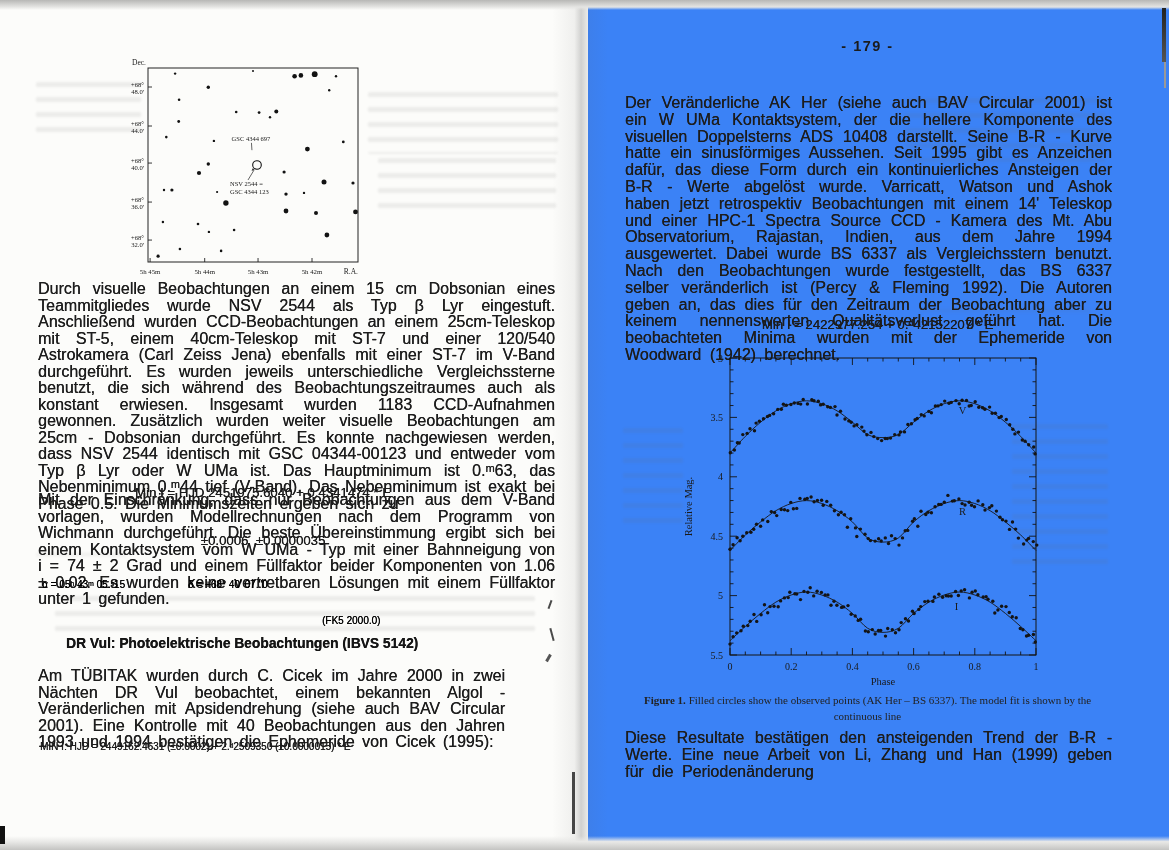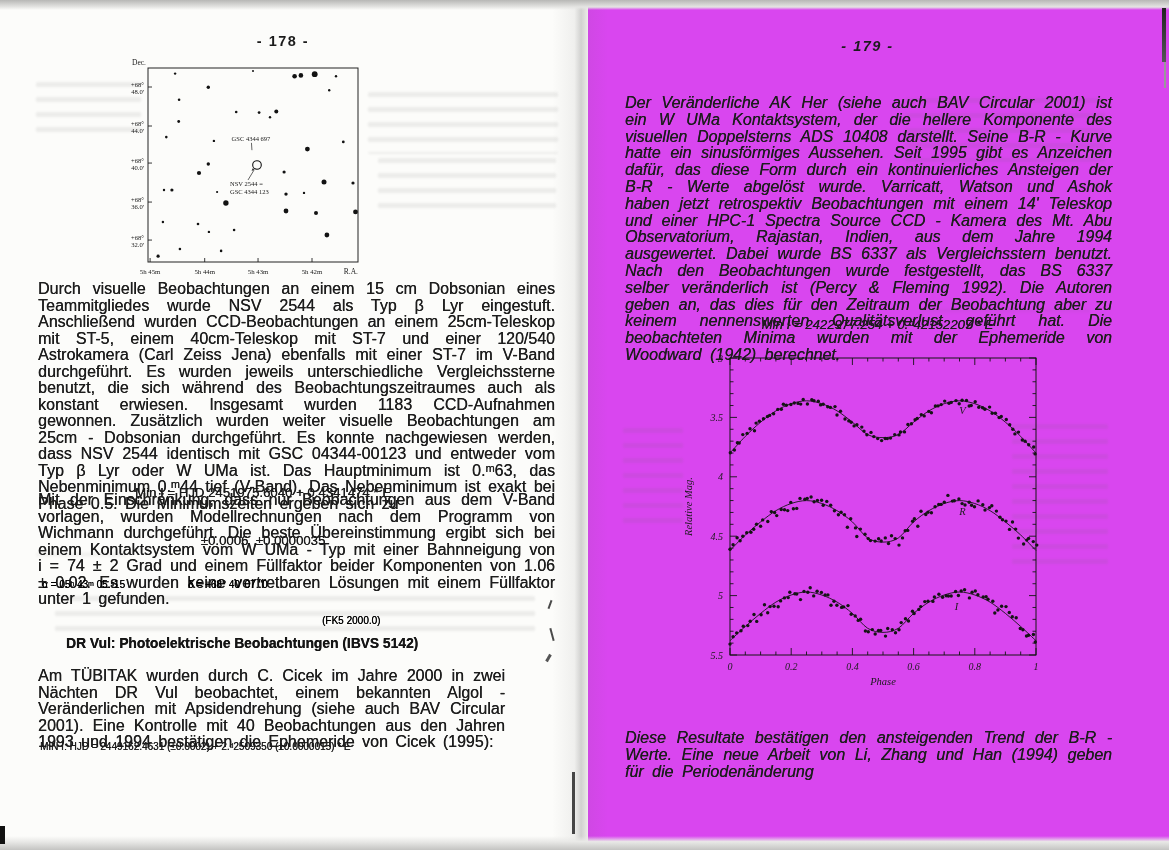--- a/index.html
+++ b/index.html
@@ -1,21 +1,21 @@
 <!DOCTYPE html>
 <html><head>
 <meta charset="utf-8">
 <style>
   * { margin:0; padding:0; box-sizing:border-box; }
   html,body { background:#6f6f6f; }
   body { font-family:"Liberation Sans","DejaVu Sans",sans-serif; }
   .scan { position:relative; width:1169px; height:850px; background:#fbfbf8; overflow:hidden; }
   .page { position:absolute; top:0; height:850px; }
   .page-left  { left:0;   width:583px; background:#fcfcfa; }
-  .page-right { left:588px; width:581px; background:#d946ef;font-style:italic; }
+  .page-right { left:588px; width:581px; background:#3b82f6; }
 
   .pagenum { position:absolute; text-align:center; font-size:14.5px; letter-spacing:1.5px;
              color:#1b1b1b; font-weight:bold; }
   .body-text { position:absolute; text-align:justify; font-size:16px; line-height:16.5px;
                color:#1d1d1d; word-spacing:3px; text-shadow:0.25px 0 0 currentColor; }
   .heading { position:absolute; font-weight:bold; font-size:13.8px; color:#151515;
              text-shadow:0.25px 0 0 currentColor; }
   .formula { position:absolute; text-align:center; font-size:13.2px; color:#1c1c1c;
              white-space:pre; text-shadow:0.25px 0 0 currentColor; line-height:16px; }
   .formula-left { position:absolute; font-size:10px; color:#1c1c1c; white-space:pre;
@@ -47,21 +47,20 @@
 <div class="scan">
 
   <div class="page page-left">
 
     <div class="ghost" style="left:36px;top:82px;width:105px;height:52px;"></div>
     <div class="ghost" style="left:368px;top:92px;width:190px;height:62px;"></div>
     <div class="ghost" style="left:378px;top:158px;width:178px;height:58px;"></div>
     <div class="ghost" style="left:55px;top:596px;width:480px;height:36px;"></div>
     <div class="ghost" style="left:36px;top:552px;width:90px;height:14px;opacity:.25;"></div>
 
-    <div class="pagenum" style="left:38px;top:33px;width:490px;">-  178  -</div>
 
     <svg id="finder-svg" style="left:96px;top:54px;" width="276" height="228" viewBox="0 0 276 228">
         <rect x="52" y="14" width="210" height="194" fill="none" stroke="#222" stroke-width="1"></rect>
         <text x="50" y="11" font-size="7.5" text-anchor="end" font-family="&quot;Liberation Serif&quot;,&quot;DejaVu Serif&quot;,serif">Dec.</text>
         <line x1="52" y1="33.012" x2="56" y2="33.012" stroke="#222" stroke-width="0.9"></line>
         <text x="48" y="32.512" font-size="6.6" text-anchor="end" font-family="&quot;Liberation Serif&quot;,&quot;DejaVu Serif&quot;,serif">+68°</text>
         <text x="48" y="39.512" font-size="6.6" text-anchor="end" font-family="&quot;Liberation Serif&quot;,&quot;DejaVu Serif&quot;,serif">48.0'</text>
         <line x1="52" y1="72.006" x2="56" y2="72.006" stroke="#222" stroke-width="0.9"></line>
         <text x="48" y="71.506" font-size="6.6" text-anchor="end" font-family="&quot;Liberation Serif&quot;,&quot;DejaVu Serif&quot;,serif">+68°</text>
         <text x="48" y="78.506" font-size="6.6" text-anchor="end" font-family="&quot;Liberation Serif&quot;,&quot;DejaVu Serif&quot;,serif">44.0'</text>
@@ -555,22 +554,29 @@
         <circle cx="338.2" cy="272.8" r="1.7" fill="#141414"></circle>
         <circle cx="342.3" cy="283.5" r="1.7" fill="#141414"></circle>
         <circle cx="344.9" cy="284.8" r="1.7" fill="#141414"></circle>
         <circle cx="348.5" cy="291.0" r="1.7" fill="#141414"></circle>
         <circle cx="350.6" cy="290.3" r="1.7" fill="#141414"></circle>
         <circle cx="355.4" cy="289.5" r="1.7" fill="#141414"></circle>
         <circle cx="357.3" cy="297.0" r="1.7" fill="#141414"></circle>
         <text x="278.44" y="264.856" font-size="10.5" text-anchor="middle" font-family="&quot;Liberation Serif&quot;,&quot;DejaVu Serif&quot;,serif">I</text>
       </svg>
 
-
-    <p class="body-text" style="left:37px;top:730px;width:487px;word-spacing:4px;line-height:16.8px;">Diese Resultate bestätigen den ansteigenden Trend der B-R - Werte. Eine neue Arbeit von Li, Zhang und Han  (1994) geben für die Periodenänderung</p>
+    <div class="caption" style="left:37px;top:692px;width:485px;">
+      <div>
+        <b>Figure 1.</b>
+        <span>Filled circles show the observed points (AK Her – BS 6337). The model fit is shown by the</span>
+      </div>
+      <div>continuous line</div>
+    </div>
+
+    <p class="body-text" style="left:37px;top:730px;width:487px;word-spacing:4px;line-height:16.8px;">Diese Resultate bestätigen den ansteigenden Trend der B-R - Werte. Eine neue Arbeit von Li, Zhang und Han  (1999) geben für die Periodenänderung</p>
   </div>
 
   <div class="gutter"></div>
   <div class="band-top"></div>
   <div class="band-bottom"></div>
   <div class="mark" style="left:0;top:826px;width:5px;height:18px;background:#111;"></div>
   <div class="mark" style="left:549px;top:600px;width:2px;height:9px;background:#4a4a4a;filter:blur(.4px);transform:rotate(20deg);"></div>
   <div class="mark" style="left:551px;top:628px;width:2px;height:13px;background:#4a4a4a;filter:blur(.4px);transform:rotate(-15deg);"></div>
   <div class="mark" style="left:547px;top:654px;width:3px;height:8px;background:#555;filter:blur(.4px);transform:rotate(30deg);"></div>
   <div class="mark" style="left:572px;top:772px;width:3px;height:62px;background:#454545;filter:blur(.4px);"></div>

